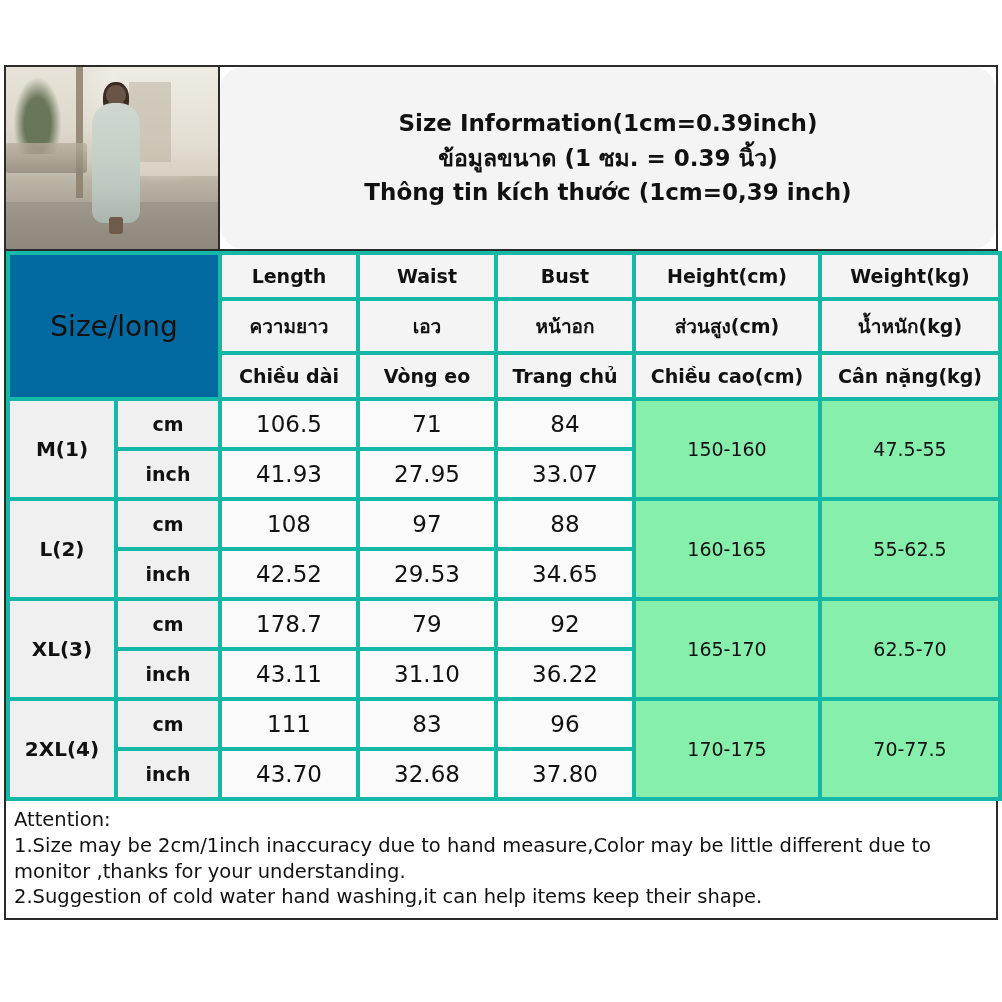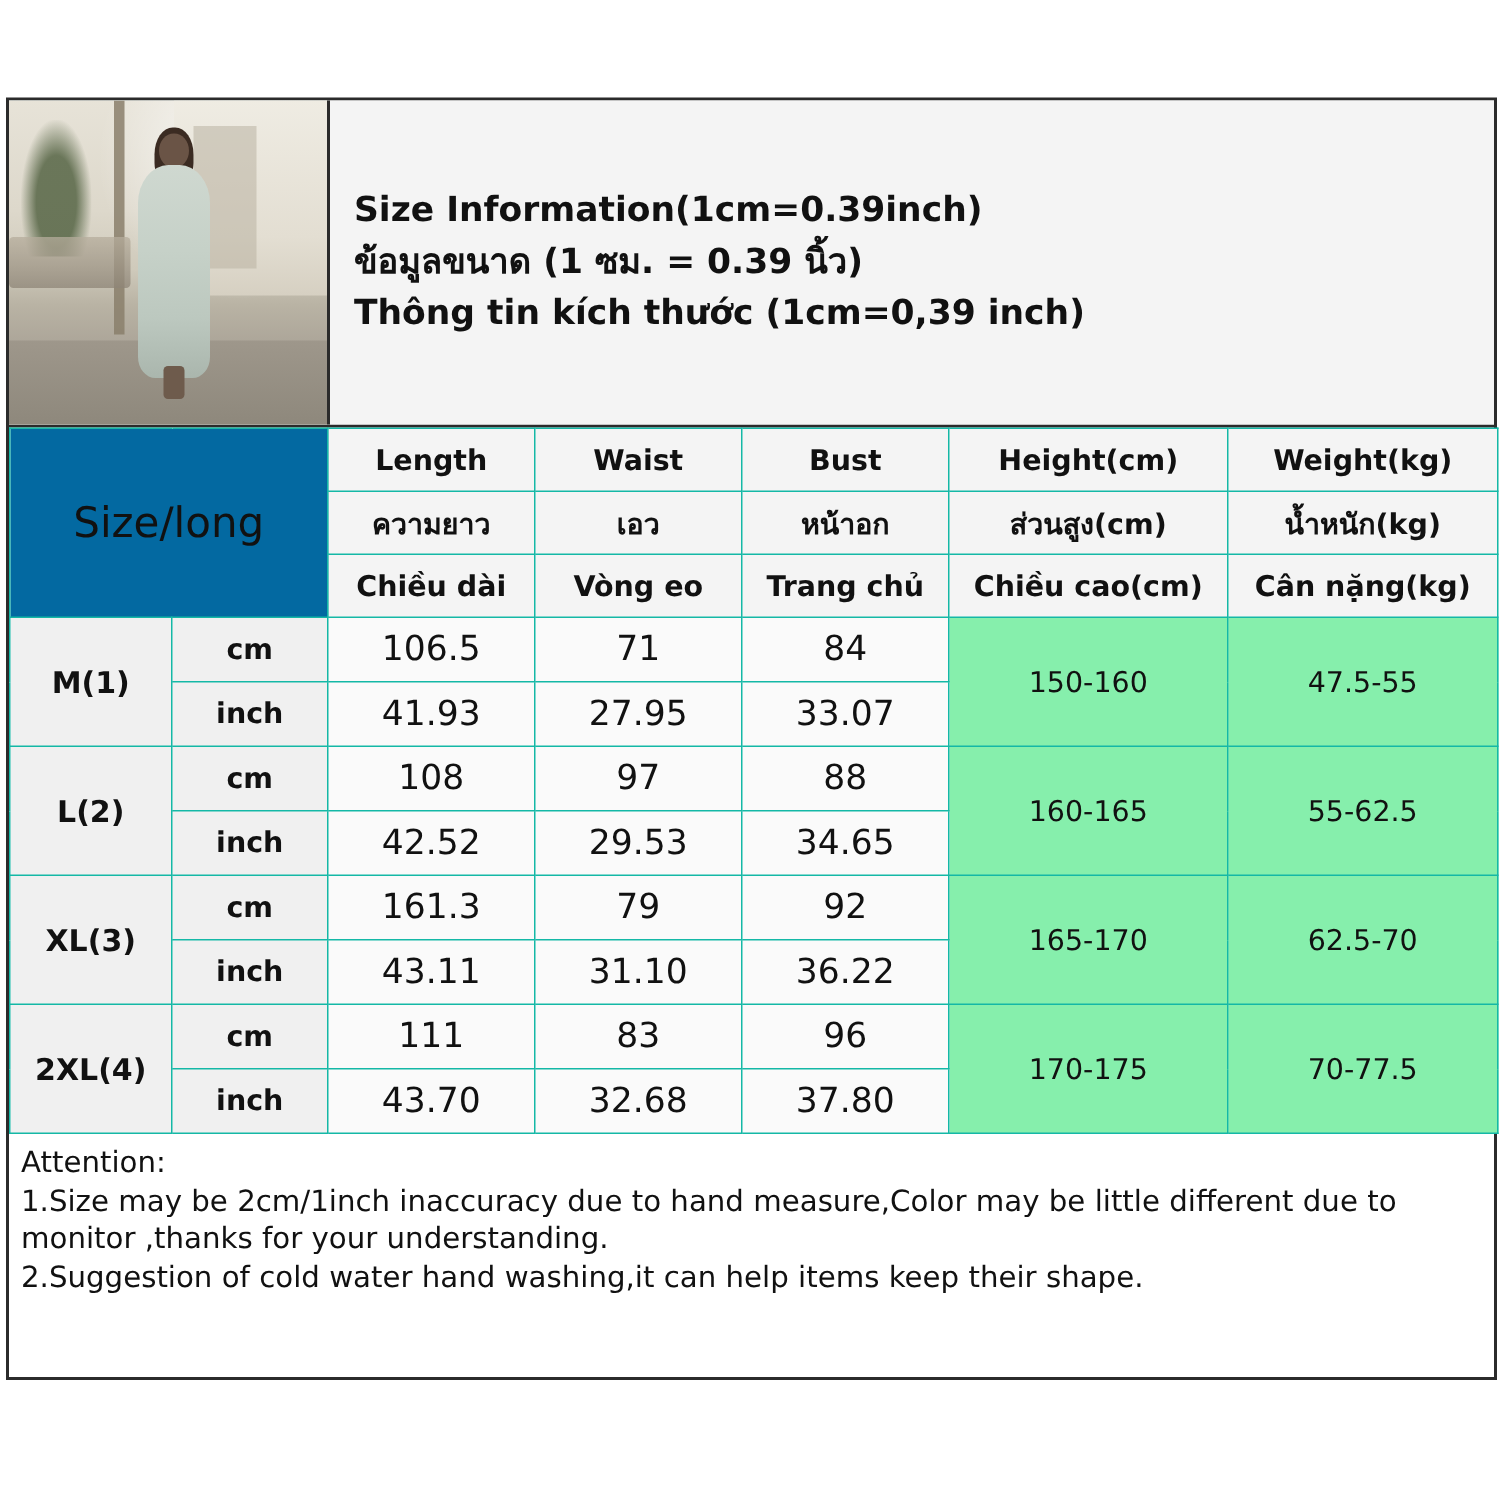--- a/index.html
+++ b/index.html
@@ -149,46 +149,47 @@
     width: 26%;
     height: 12%;
     background: #6e5b4c;
     border-radius: 3px;
   }
   .title-cell {
     flex: 1 1 auto;
     background: #f4f4f4;
     display: flex;
     flex-direction: column;
-    align-items: flex-start;
+    align-items: center;
     justify-content: center;
     gap: 6px;
     padding: 10px 16px;
     box-sizing: border-box;
+    border-radius: 24px;
   }
   .title-line {
     font-weight: bold;
     font-size: 23px;
     color: #111111;
     text-align: center;
     line-height: 1.25;
     white-space: nowrap;
   }
   
   table.size-table {
     width: 100%;
     border-collapse: collapse;
     table-layout: fixed;
     font-size: 19px;
   }
   table.size-table td, table.size-table th {
-    border: 1px solid #14b8a6;
+    border: 4px solid #14b8a6;
     text-align: center;
     vertical-align: middle;
-    padding: 0;
+    padding: 10px;
     box-sizing: border-box;
   }
   .col-size   { width: 108px; }
   .col-unit   { width: 104px; }
   .col-len    { width: 138px; }
   .col-waist  { width: 138px; }
   .col-bust   { width: 138px; }
   .col-height { width: 186px; }
   .col-weight { width: 180px; }
 
@@ -330,21 +331,21 @@
         <tr>
           <td class="unit-cell">inch</td>
           <td class="val-cell">42.52</td>
           <td class="val-cell">29.53</td>
           <td class="val-cell">34.65</td>
         </tr>
 
         <tr>
           <td class="row-size-cell" rowspan="2">XL(3)</td>
           <td class="unit-cell">cm</td>
-          <td class="val-cell">161.3</td>
+          <td class="val-cell">178.7</td>
           <td class="val-cell">79</td>
           <td class="val-cell">92</td>
           <td class="span-cell" rowspan="2">165-170</td>
           <td class="span-cell" rowspan="2">62.5-70</td>
         </tr>
         <tr>
           <td class="unit-cell">inch</td>
           <td class="val-cell">43.11</td>
           <td class="val-cell">31.10</td>
           <td class="val-cell">36.22</td>

